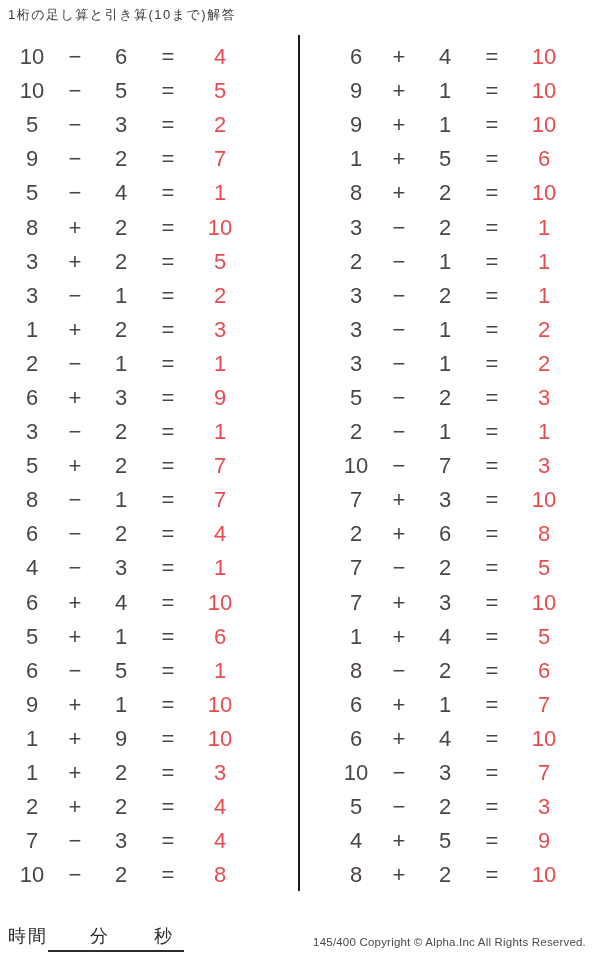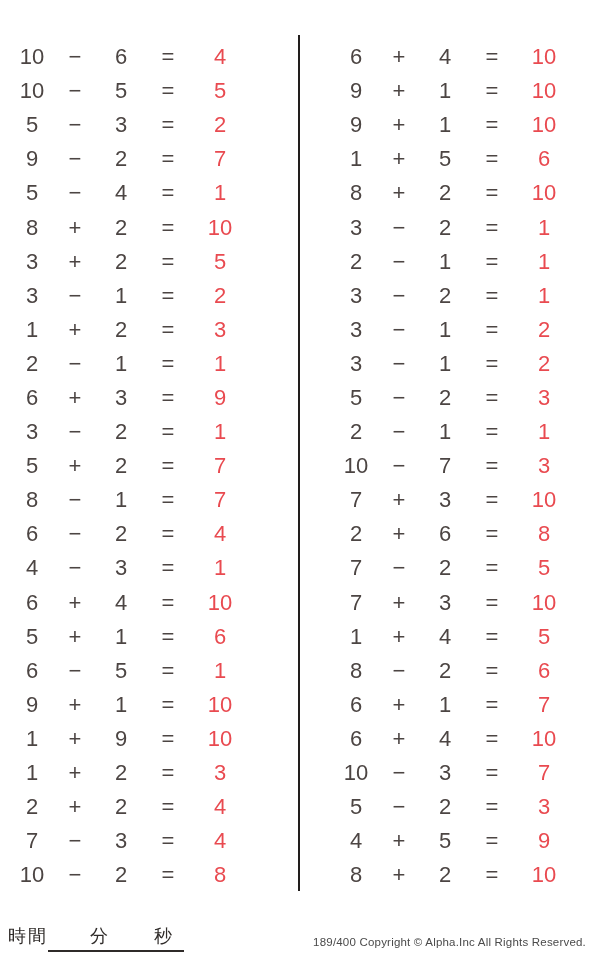--- a/index.html
+++ b/index.html
@@ -90,20 +90,21 @@
     font-size: 11.5px;
     color: #4a4a4a;
     letter-spacing: 0.2px;
   }
 </style>
 </head>
 <body>
 
 <div class="sheet">
 
+  <div class="title">1桁の足し算と引き算(10まで)解答</div>
 
   <div class="problems-area">
     <div class="column column-left">
         <div class="prow">
           <span class="cell cell-a">10</span>
           <span class="cell cell-op">−</span>
           <span class="cell cell-b">6</span>
           <span class="cell cell-eq">=</span>
           <span class="cell cell-ans">4</span>
         </div>
@@ -453,15 +454,15 @@
           <span class="cell cell-eq">=</span>
           <span class="cell cell-ans">10</span>
         </div>
       </div>
   </div>
 
   <div class="footer-time">
     <span>時間</span><span class="underlined-group"><span class="blank blank-minutes"></span><span>分</span><span class="blank blank-seconds"></span><span>秒</span><span class="blank blank-tail"></span></span>
   </div>
 
-  <div class="copyright">189/400 Copyright ©  Alpha.Inc All Rights Reserved.</div>
+  <div class="copyright">145/400 Copyright ©  Alpha.Inc All Rights Reserved.</div>
 
 </div>
 
 </body></html>

